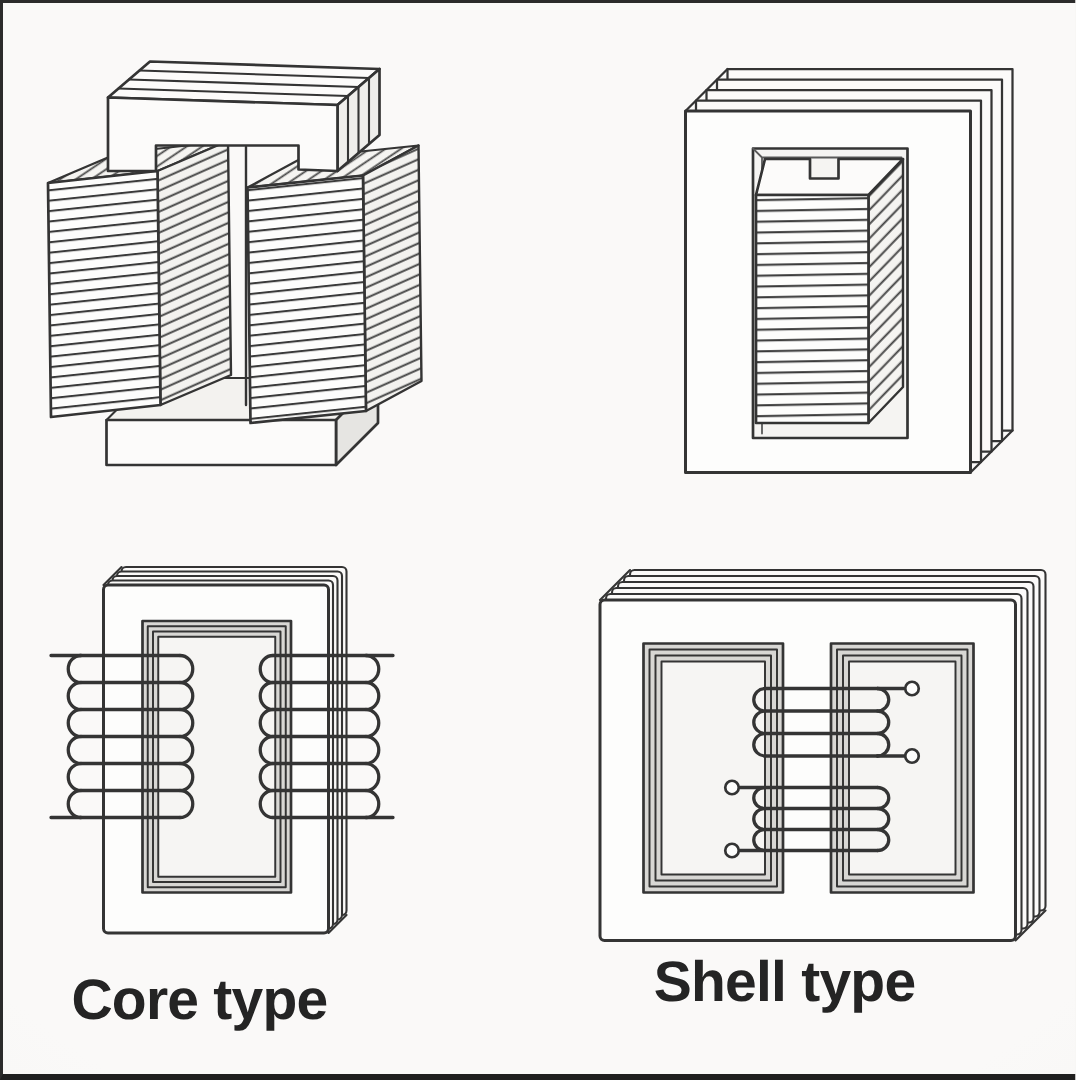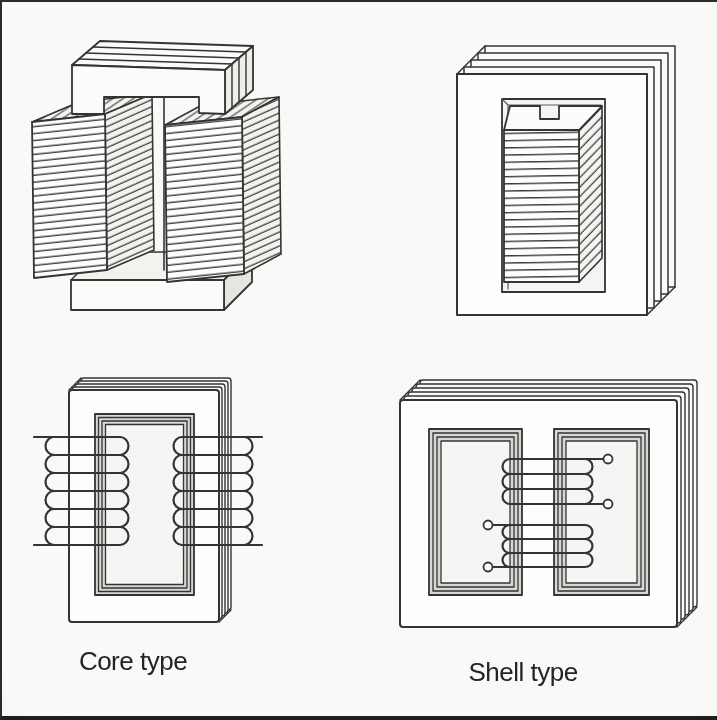--- a/index.html
+++ b/index.html
@@ -12,25 +12,25 @@
     position:absolute;inset:0;
     background:radial-gradient(ellipse 130% 120% at 50% 45%, #faf9f8 55%, #f1f0ed 100%);
     border-top:2px solid #2b2b2b;
     border-left:2px solid #2b2b2b;
     border-bottom:4px solid #1f1f1f;
     box-sizing:border-box;
   }
   svg.fig{position:absolute;left:0;top:0;width:717px;height:720px;}
   .caption{
     position:absolute;
-    font-size:26px;font-weight:400;color:#242424;letter-spacing:-0.5px;
+    font-size:38px;font-weight:700;color:#242424;letter-spacing:-0.5px;
     text-align:center;white-space:nowrap;
   }
   .caption.core{left:0;width:262px;top:644px;}
-  .caption.shell{left:390px;width:262px;top:655px;}
+  .caption.shell{left:390px;width:262px;top:632px;}
 </style>
 </head>
 <body>
 
 <div class="stage">
 
 <svg class="fig" viewBox="0 0 717 720">
   <defs>
     <pattern id="lamFront1" width="14" height="6.9" patternUnits="userSpaceOnUse" patternTransform="rotate(-6)">
       <rect width="14" height="6.9" fill="#fdfdfc"></rect>

